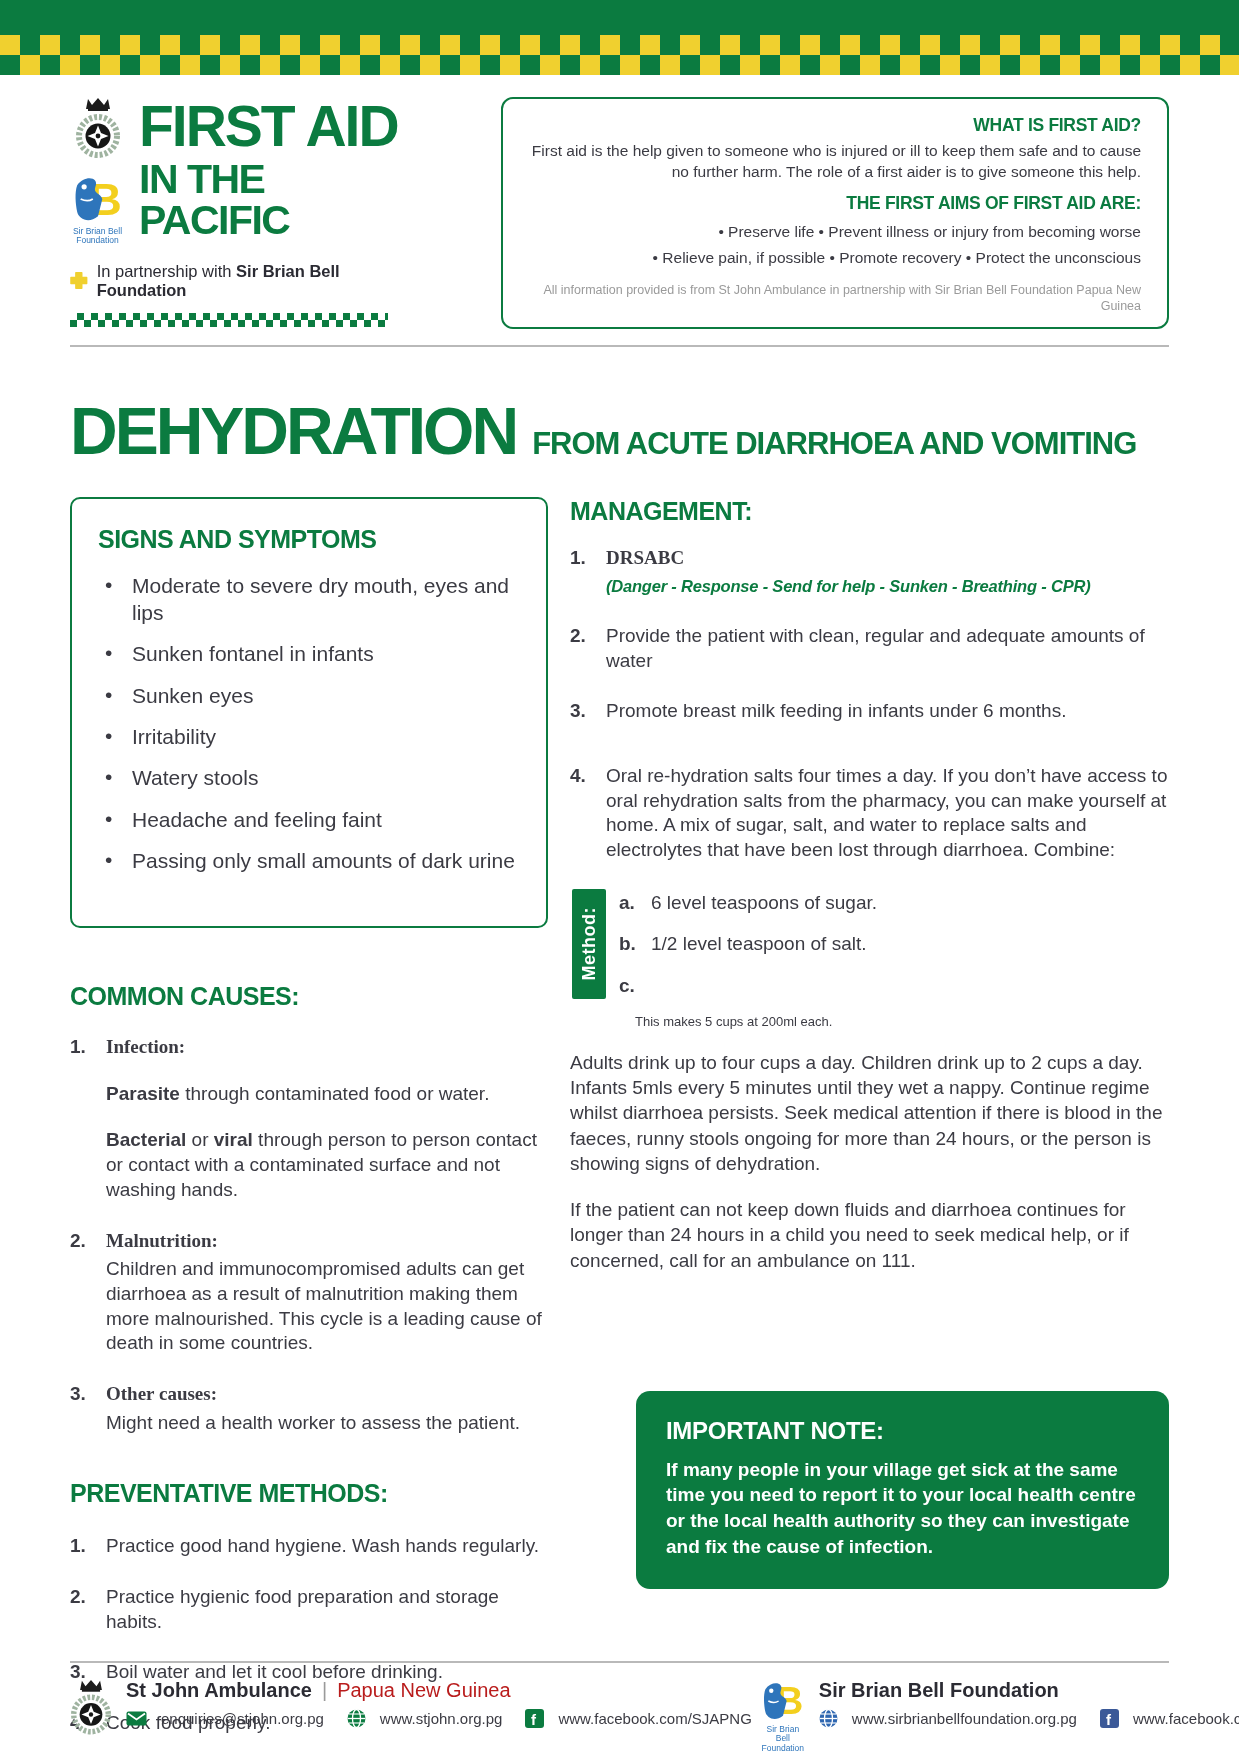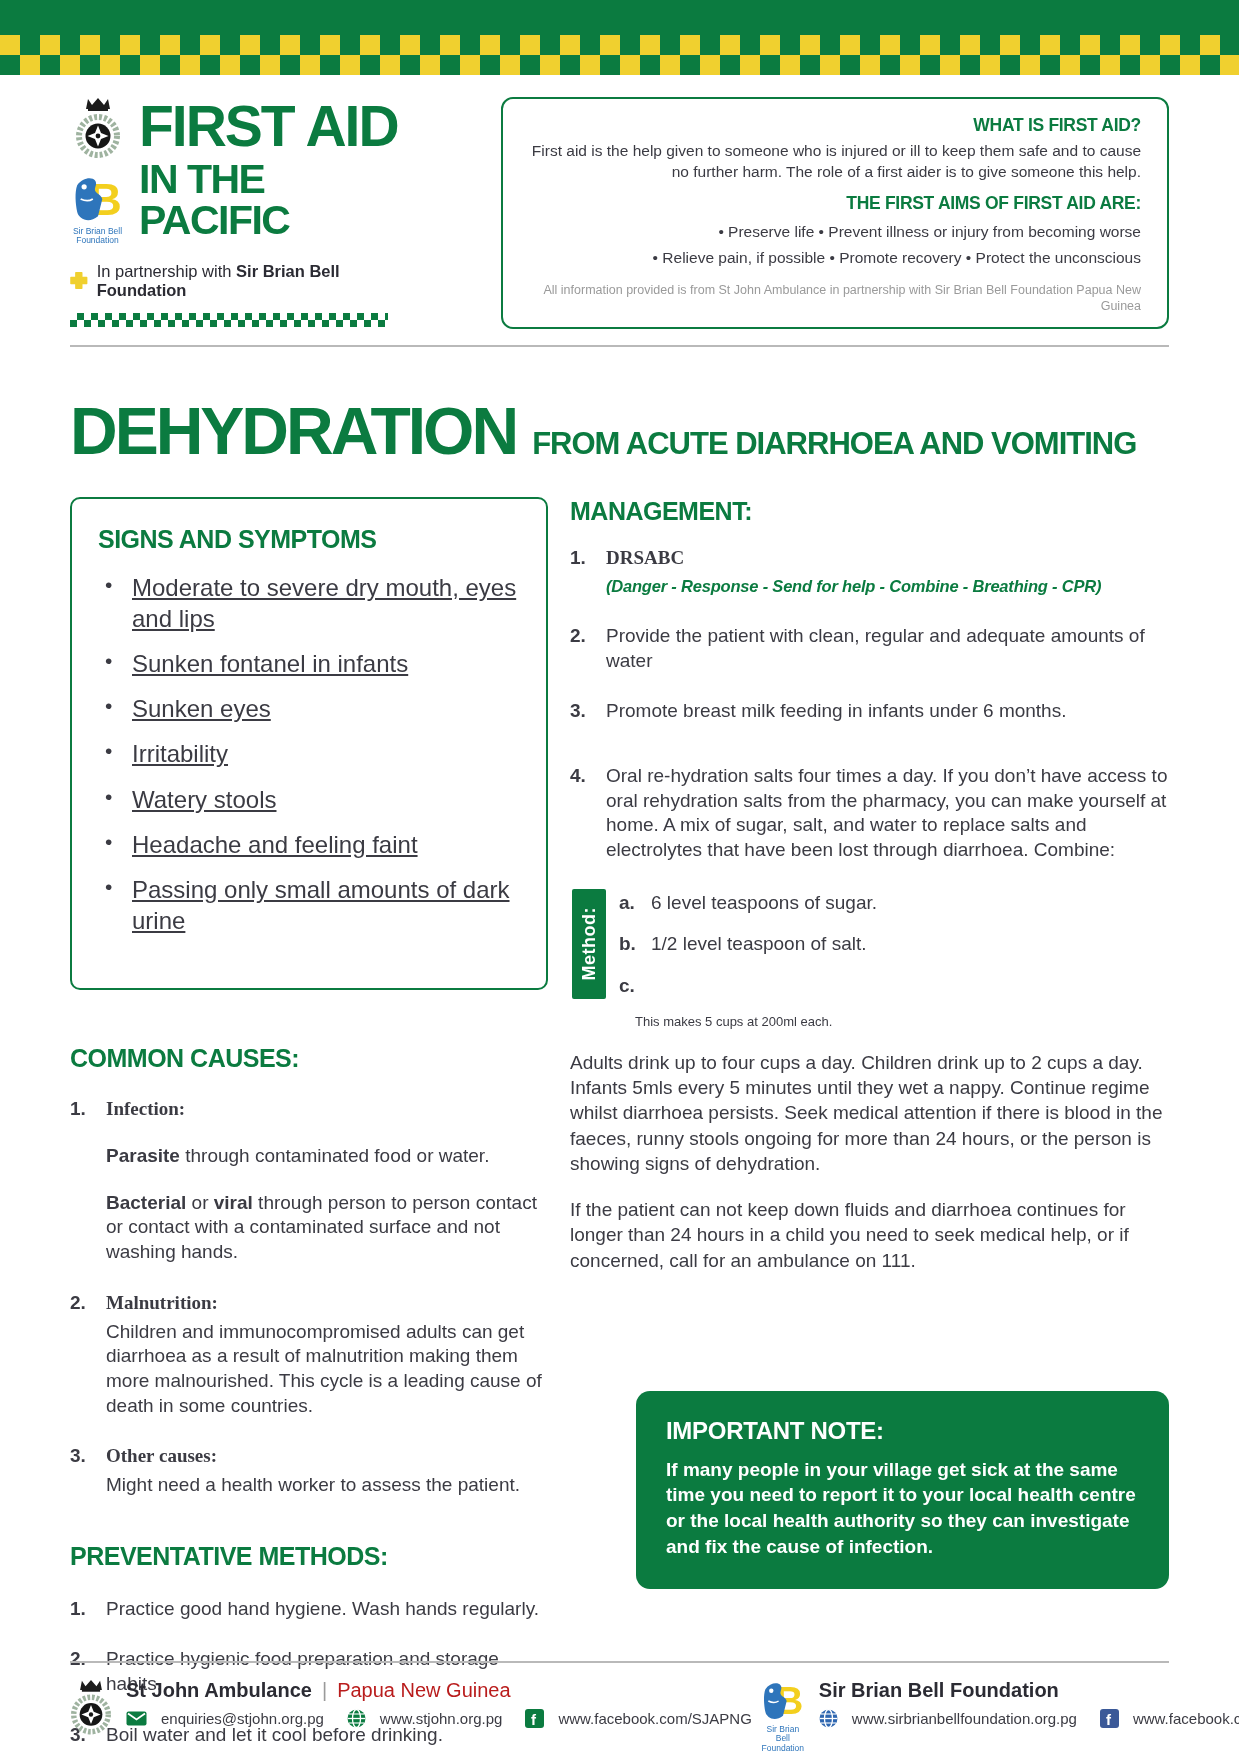--- a/index.html
+++ b/index.html
@@ -46,21 +46,21 @@
   .mt-sub { font-size:31px; font-weight:bold; color:#0b7b40; letter-spacing:-1px; }
 
   .columns { display:flex; align-items:flex-start; gap:22px; margin:28px 70px 0 70px; }
   .col-left { width:478px; flex:0 0 478px; }
   .col-right { flex:1; }
 
   .h-green { color:#0b7b40; font-weight:bold; font-size:25px; letter-spacing:-0.5px; }
 
   .signs-box { border:2px solid #0b7b40; border-radius:10px; padding:26px 18px 38px 26px; }
   .signs-list { list-style:none; margin-top:18px; }
-  .signs-list li { position:relative; padding-left:34px; font-size:24px; line-height:1.3; margin-bottom:14px;text-decoration:underline; }
+  .signs-list li { position:relative; padding-left:34px; font-size:21px; line-height:1.3; margin-bottom:14px; }
   .signs-list li::before { content:"•"; position:absolute; left:7px; top:-1px; font-size:21px; color:#3b3b43; }
 
   .causes-heading { margin:54px 0 24px 0; }
   .prevent-heading { margin:44px 0 26px 0; }
 
   .numitem { display:grid; grid-template-columns:36px 1fr; margin-bottom:26px; font-size:19px; line-height:1.3; }
   .numitem .num { font-weight:bold; }
   .bold { font-weight:bold;font-family:Liberation Serif, serif; }
   .gap-top { margin-top:22px; }
   .gap-top-sm { margin-top:4px; }
@@ -223,21 +223,21 @@
       </div>
     </div>
 
     <div class="col-right">
       <h2 class="h-green">MANAGEMENT:</h2>
 
       <div class="numitem">
         <span class="num">1.</span>
         <div>
           <div class="bold">DRSABC</div>
-          <div class="mgmt-sub">(Danger - Response - Send for help - Combine - Breathing - CPR)</div>
+          <div class="mgmt-sub">(Danger - Response - Send for help - Sunken - Breathing - CPR)</div>
         </div>
       </div>
 
       <div class="numitem">
         <span class="num">2.</span>
         <div>Provide the patient with clean, regular and adequate amounts of water</div>
       </div>
 
       <div class="numitem">
         <span class="num">3.</span>

